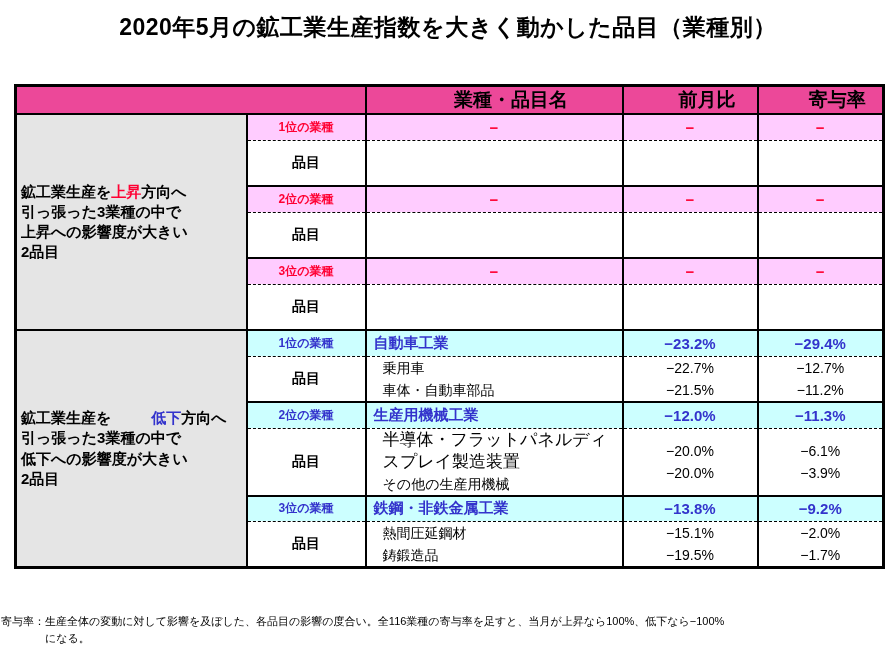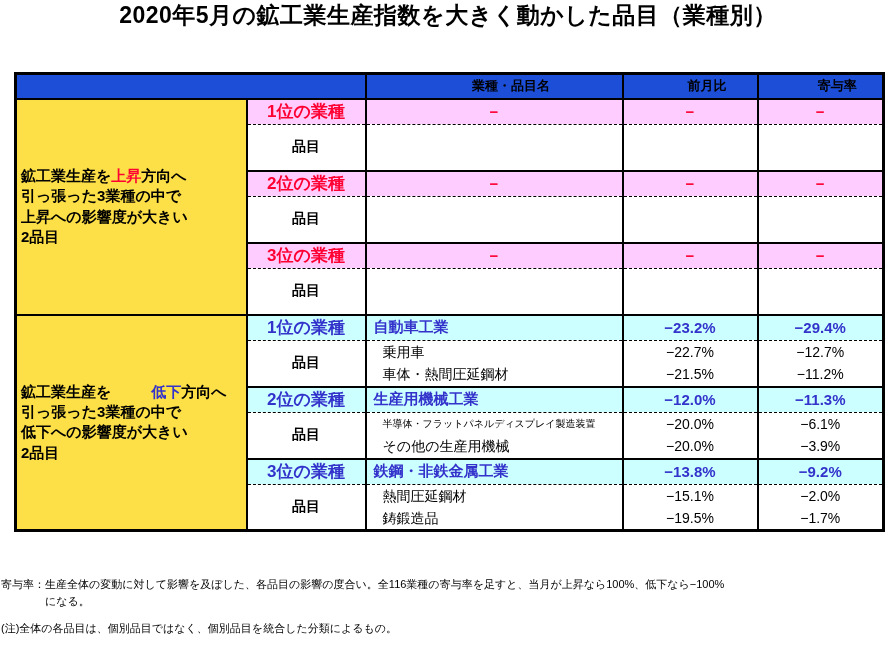--- a/index.html
+++ b/index.html
@@ -5,87 +5,87 @@
   * { box-sizing: border-box; }
   body {
     margin: 0;
     width: 896px;
     height: 645px;
     background: #ffffff;
     font-family: "Liberation Sans", "DejaVu Sans", sans-serif;
     color: #000;
   }
   .title {
-    padding-top: 0;
+    padding-top: 12px;
     text-align: center;
     font-size: 23px;
     font-weight: bold;
     letter-spacing: 0.5px;
   }
   table {
     border-collapse: collapse;
     table-layout: fixed;
     width: 868px;
     margin: 41px 0 0 14px;
     border: 3px solid #000;
   }
   th, td {
     border: 2px solid #000;
     padding: 0;
     overflow: hidden;
   }
   tr.header-row { height: 25px; }
   tr.header-row th {
-    font-size: 13px;
+    font-size: 19px;
     font-weight: bold;
     text-align: center;
-    background: #1d4ed8;
+    background: #ec4899;
     padding-left: 34px;
   }
   tr.rank-row { height: 26px; }
   tr.item-row { height: 46px; }
   tr.rank-row td { border-bottom: 1px dashed #000; }
   tr.item-row td { border-top: 0; margin-left: 20px; }
   td.section-label {
-    background: #fde047;
+    background: #e5e5e5;
     vertical-align: middle;
     padding-left: 4px;
     font-size: 15px;
     font-weight: bold;
     line-height: 1.35;
     border-bottom: 2px solid #000;
   }
   .label-post { white-space: pre-line; }
   .hl-rise { color: #ff0033; }
   .hl-fall { color: #3333cc; margin-left: 40px; }
   tr.rank-row.rise td:not(.section-label) {
     background: #ffccff;
     color: #ff0033;
     font-weight: bold;
   }
   tr.rank-row.fall td:not(.section-label) {
     background: #ccffff;
     color: #3333cc;
     font-weight: bold;
   }
-  td.rank-cell { text-align: center; font-size: 17px; }
+  td.rank-cell { text-align: center; font-size: 12px; }
   td.ind-name  { font-size: 15px; }
   tr.rise td.ind-name { text-align: center; }
   tr.fall td.ind-name { text-align: left; padding-left: 7px; }
   td.ind-val { text-align: center; font-size: 15px; }
   td.item-label {
     text-align: center;
     font-size: 14px;
     font-weight: bold;
     vertical-align: middle;
   }
   td.item-names { text-align: left; padding-left: 16px; vertical-align: middle; }
   td.item-vals  { text-align: center; vertical-align: middle; }
   .line { line-height: 22px; font-size: 14px; }
-  .line.small { font-size: 10px; }
+  .line.small { font-size: 17px; }
   .notes { margin: 44px 0 0 1px; }
   .note1 { display: flex; font-size: 11px; line-height: 1.5; }
   .note1 .term { white-space: nowrap; }
   .note1 .body { white-space: pre-line; }
   .note2 { font-size: 11px; margin-top: 12px; }
 </style>
 </head>
 <body>
 
 <div class="title">2020年5月の鉱工業生産指数を大きく動かした品目（業種別）</div>
@@ -188,21 +188,21 @@
     </td>
     <td class="rank-cell">1位の業種</td>
     <td class="ind-name">自動車工業</td>
     <td class="ind-val">−23.2%</td>
     <td class="ind-val">−29.4%</td>
   </tr>
   <tr class="item-row">
     <td class="item-label">品目</td>
     <td class="item-names">
       <div class="line">乗用車</div>
-      <div class="line">車体・熱間圧延鋼材</div>
+      <div class="line">車体・自動車部品</div>
     </td>
     <td class="item-vals">
       <div class="line">−22.7%</div>
       <div class="line">−21.5%</div>
     </td>
     <td class="item-vals">
       <div class="line">−12.7%</div>
       <div class="line">−11.2%</div>
     </td>
   </tr>

